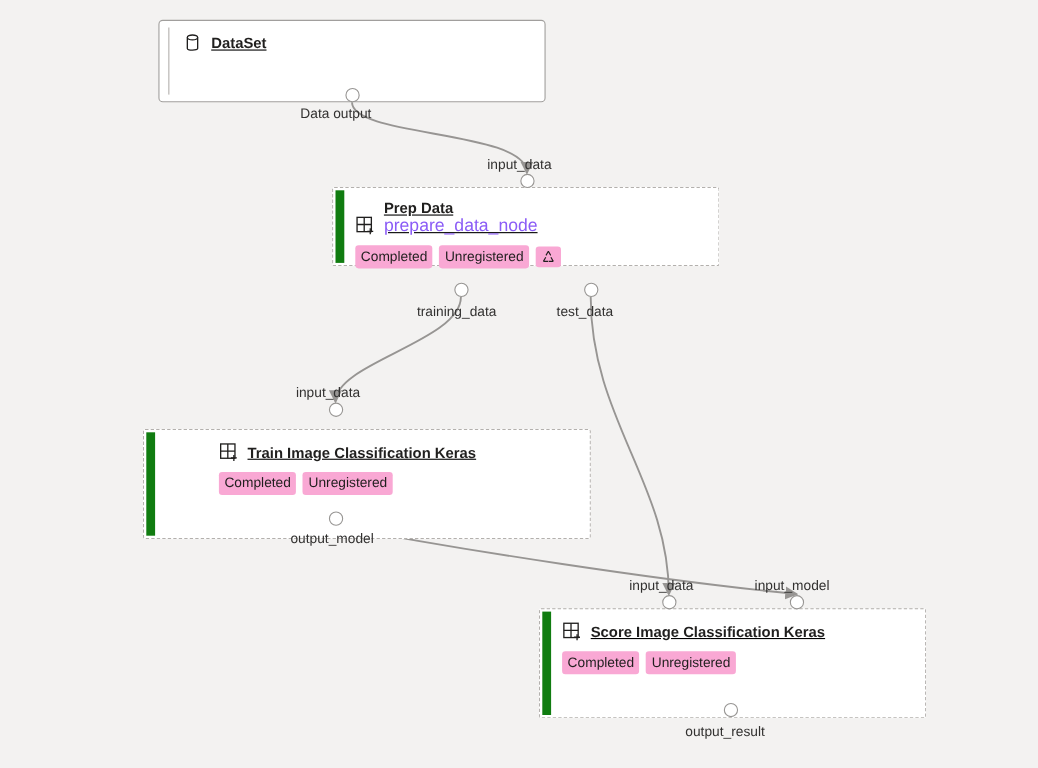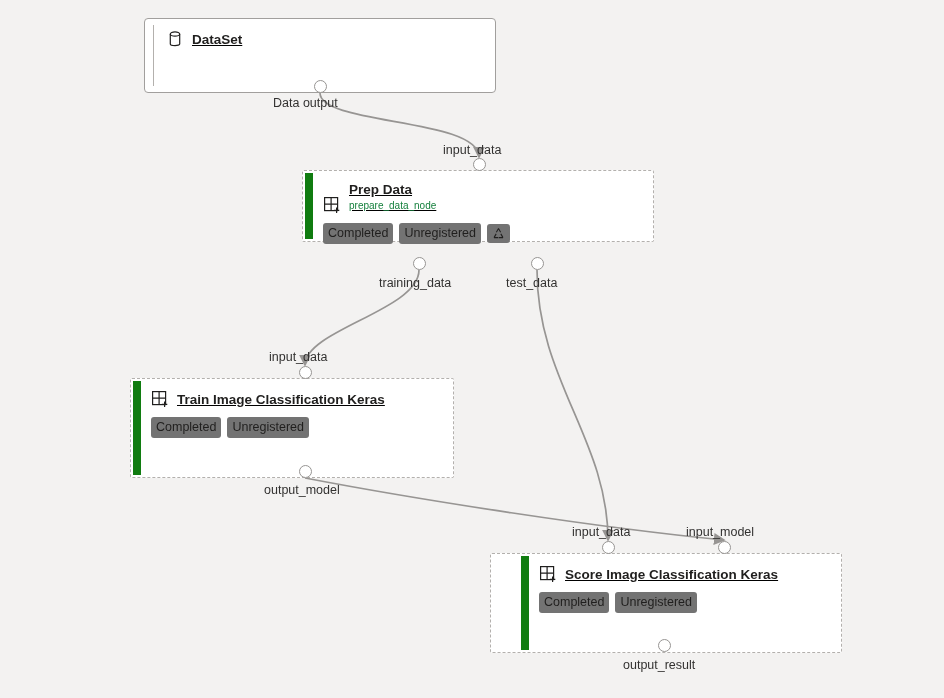--- a/index.html
+++ b/index.html
@@ -89,34 +89,34 @@
     min-width: 0;
   }
   .node-title {
     font-size: 13.5px;
     font-weight: bold;
     color: #201f1e;
     line-height: 17px;
     white-space: nowrap;
   }
   .node-subtitle {
-    font-size: 10px;
+    font-size: 16px;
     font-weight: normal;
-    color: #15803d;
+    color: #8b5cf6;
     line-height: 16px;
     white-space: nowrap;
   }
   .badges {
     display: flex;
     align-items: center;
     gap: 6px;
     margin-top: 9px;
   }
   .badge {
-    background: #737373;
+    background: #f9a8d4;
     color: #201f1e;
     font-size: 12.5px;
     line-height: 15px;
     padding: 3px 5px;
     border-radius: 3px;
     white-space: nowrap;
   }
   .badge.icon-badge {
     padding: 2px 4px;
     display: inline-flex;
@@ -209,42 +209,42 @@
                 <g stroke="#201f1e" stroke-width="1.1" fill="none" stroke-linejoin="round">
                   <path d="M 8 2.6 L 10.3 6.6 M 8 2.6 L 5.7 6.6"></path>
                   <path d="M 3.2 12.4 L 5.5 8.4 M 3.2 12.4 L 7.8 12.4"></path>
                   <path d="M 12.8 12.4 L 10.5 8.4 M 12.8 12.4 L 8.4 12.4"></path>
                 </g>
               </svg>
             </span>
           </div>
         </div>
       </div>
-      <div class="node module" style="left: 130px; top: 378px; width: 324px; height: 100px;">
+      <div class="node module" style="left: 130px; top: 390px; width: 407px; height: 100px; gap: 48px;">
         <div class="accent"></div>
         <div class="node-body">
           <div class="node-head">
             <svg class="node-icon" viewBox="0 0 18 18">
               <g stroke="#201f1e" stroke-width="1.2" fill="none">
                 <rect x="1.6" y="1.6" width="13" height="13"></rect>
                 <path d="M 8.1 1.6 L 8.1 14.6 M 1.6 8.1 L 14.6 8.1"></path>
                 <path d="M 13.6 11.6 L 13.6 17 M 10.9 14.3 L 16.3 14.3"></path>
               </g>
             </svg>
             <div class="node-titles">
               <div class="node-title">Train Image Classification Keras</div>
             </div>
           </div>
           <div class="badges">
             <span class="badge">Completed</span>
             <span class="badge">Unregistered</span>
           </div>
         </div>
       </div>
-      <div class="node module" style="left: 490px; top: 553px; width: 352px; height: 100px; padding-left: 28px;">
+      <div class="node module" style="left: 490px; top: 553px; width: 352px; height: 100px;">
         <div class="accent"></div>
         <div class="node-body">
           <div class="node-head">
             <svg class="node-icon" viewBox="0 0 18 18">
               <g stroke="#201f1e" stroke-width="1.2" fill="none">
                 <rect x="1.6" y="1.6" width="13" height="13"></rect>
                 <path d="M 8.1 1.6 L 8.1 14.6 M 1.6 8.1 L 14.6 8.1"></path>
                 <path d="M 13.6 11.6 L 13.6 17 M 10.9 14.3 L 16.3 14.3"></path>
               </g>
             </svg>

